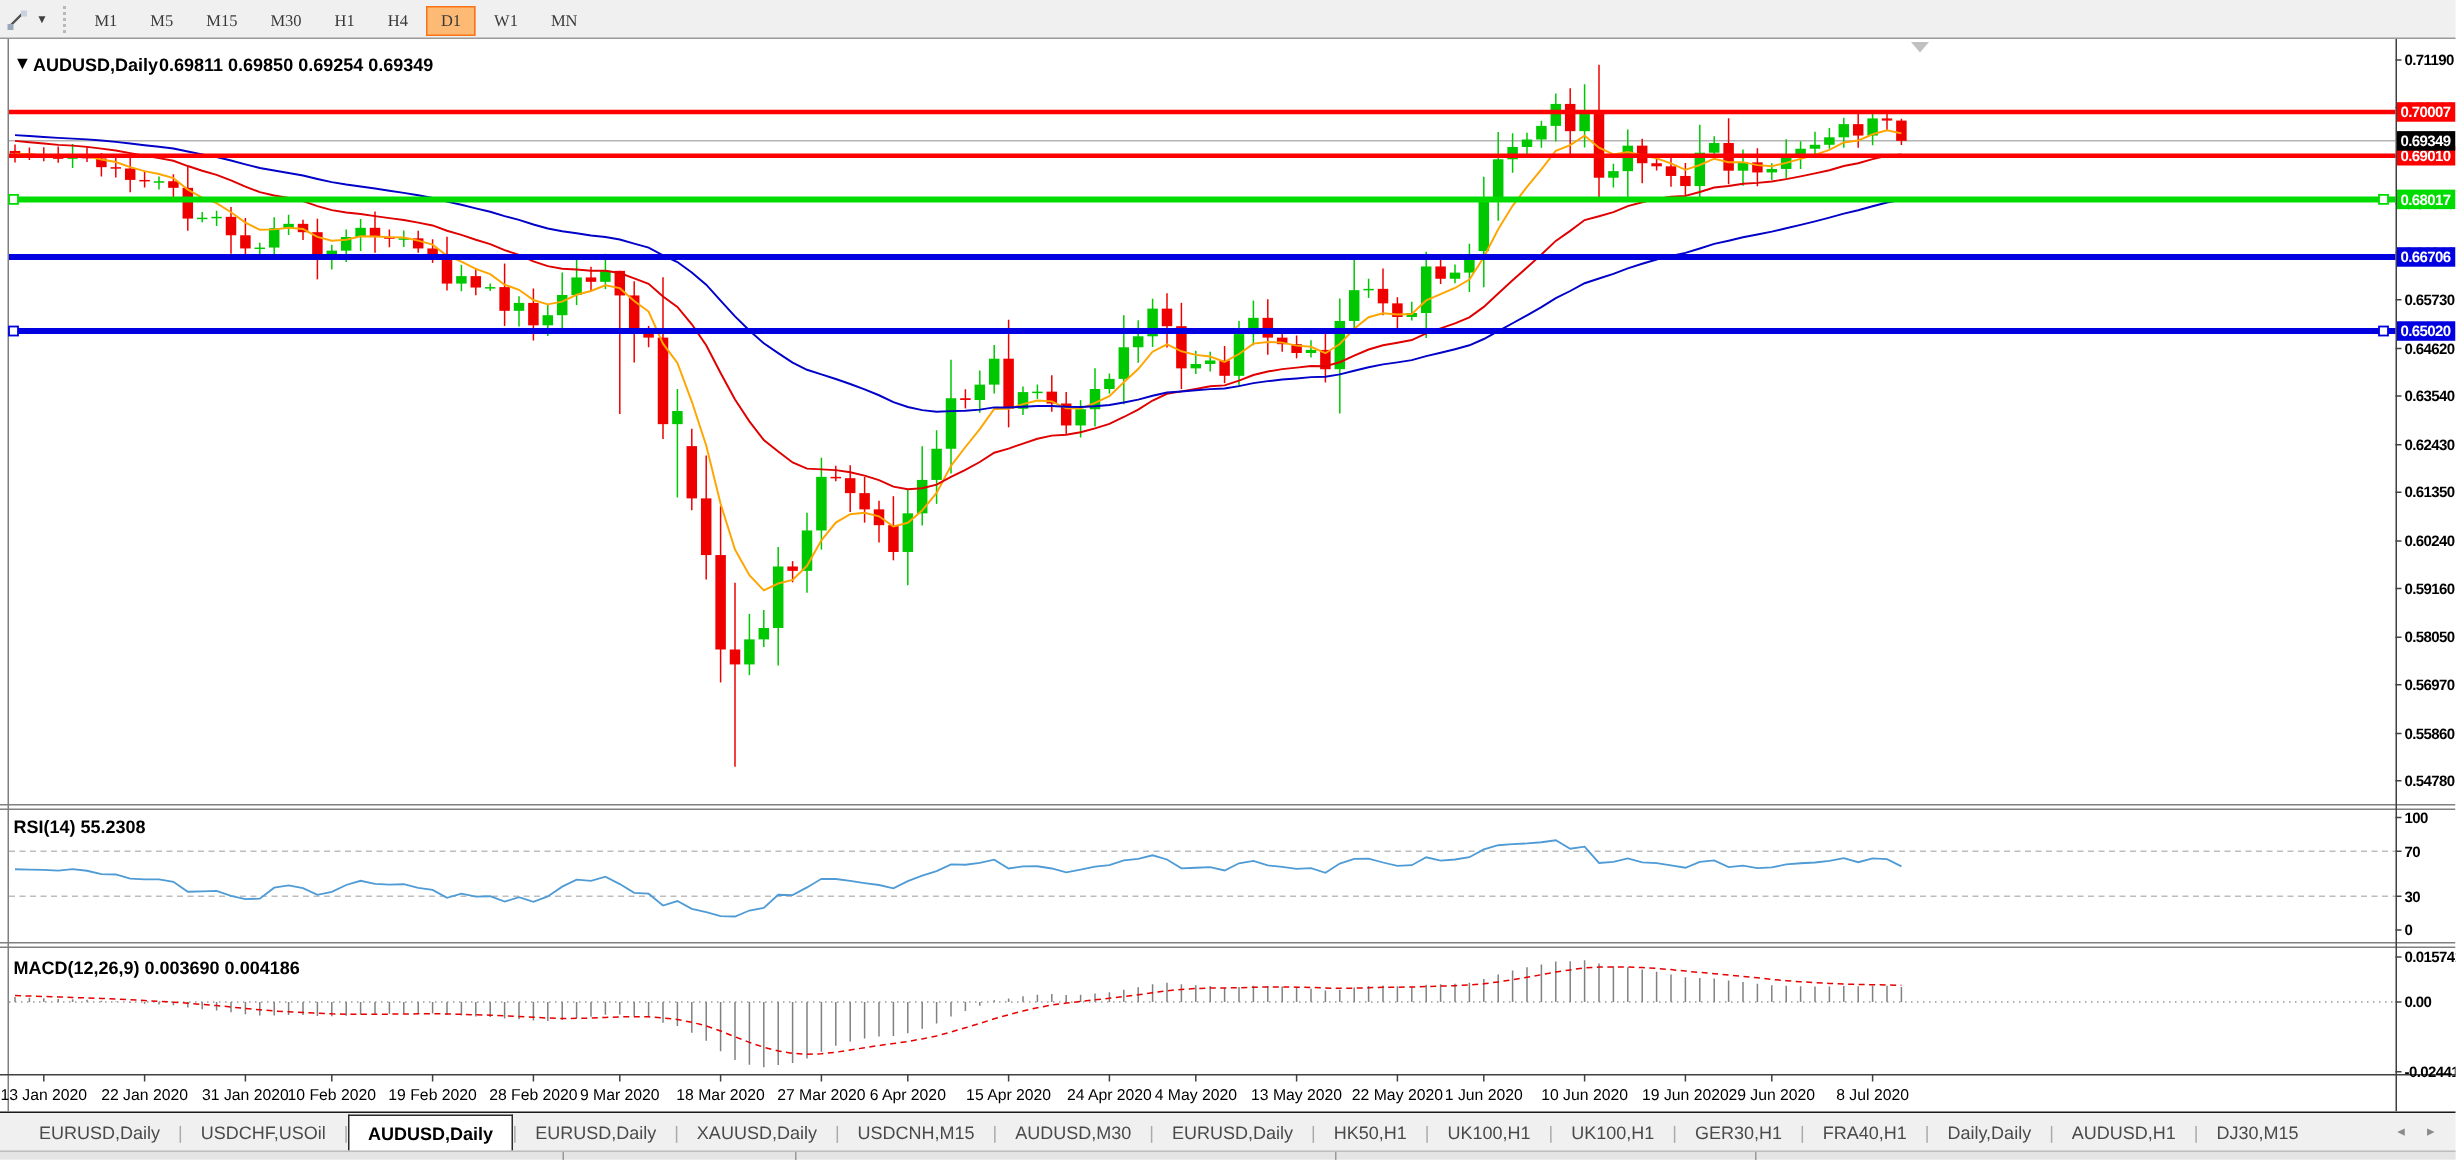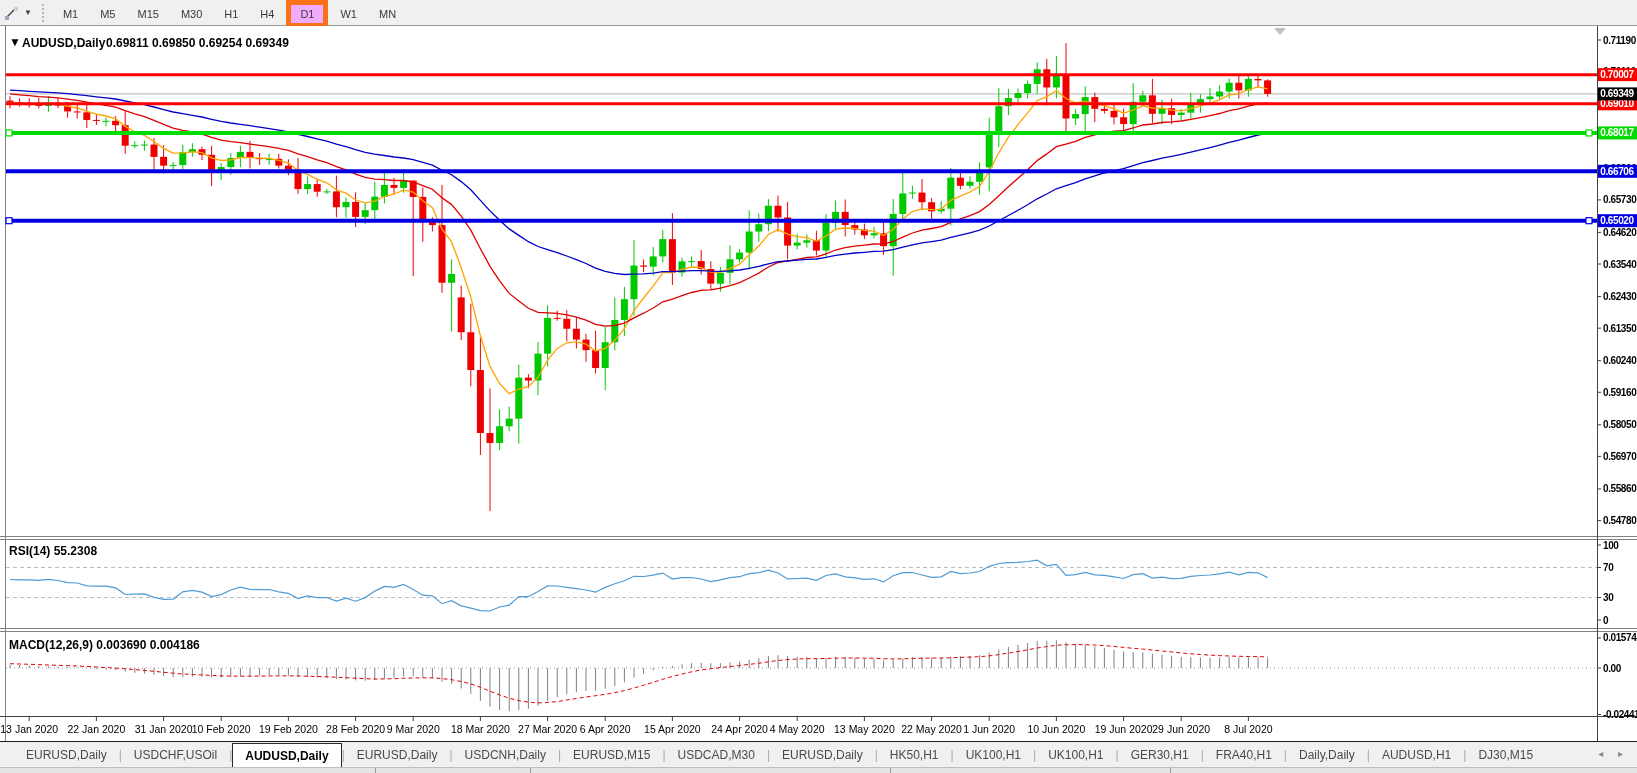--- a/index.html
+++ b/index.html
@@ -2,22 +2,22 @@
 <html><head>
 <meta charset="utf-8">
 <style>
   html,body{margin:0;padding:0;background:#fff;width:1637px;height:773px;overflow:hidden;
     font-family:"Liberation Sans",sans-serif;-webkit-font-smoothing:none;}
   #toolbar{position:absolute;left:0;top:0;width:1637px;height:26px;background:#f0f0f0;
     border-bottom:1px solid #9a9a9a;display:flex;align-items:center;box-sizing:border-box;}
   .tool-icon{width:20px;height:18px;margin-left:2px;display:flex;align-items:center;justify-content:center;}
   .caret{font-size:8px;color:#404040;margin:0 4px 0 2px;}
   .grip{height:18px;border-left:2px dotted #b8b8b8;margin:0 8px 0 6px;}
-  .tf-btn{font-size:11px;color:#3a3a3a;padding:3px 9px;margin:0 1px;border:1px solid transparent;cursor:default;}
-  .tf-btn.active{background:#f0abfc;border:5px solid #f97316;}
+  .tf-btn{font-size:11px;color:#3a3a3a;padding:3px 9px;margin:0 1px;border:1px solid transparent;cursor:default;font-family:Liberation Serif, serif;}
+  .tf-btn.active{background:#fdba74;border:1px solid #f97316;}
   #chart-svg{position:absolute;left:0;top:26px;}
   text{font-family:"Liberation Sans",sans-serif;fill:#000;}
   .hdr{font-size:12px;font-weight:bold;}
   .axis-tick{font-size:10px;font-weight:bold;letter-spacing:-0.4px;}
   .date-lbl{font-size:10.5px;}
   .badge-txt{font-size:10px;font-weight:bold;fill:#fff;letter-spacing:-0.4px;}
   #tabbar{position:absolute;left:0;top:741px;width:1637px;height:32px;background:#f0f0f0;
     border-top:1px solid #1a1a1a;box-sizing:border-box;}
   #tabrow{display:flex;align-items:flex-end;height:25px;padding-left:14px;}
   .tab{font-size:12px;color:#4a4a4a;padding:4px 12px 5px 12px;white-space:nowrap;cursor:default;}
@@ -598,25 +598,25 @@
 <div id="tabbar">
   <div id="tabrow">
       <span class="tab">EURUSD,Daily</span>
       <span class="tab-sep">|</span>
       <span class="tab">USDCHF,USOil</span>
       <span class="tab-sep">|</span>
       <span class="tab active">AUDUSD,Daily</span>
       <span class="tab-sep">|</span>
       <span class="tab">EURUSD,Daily</span>
       <span class="tab-sep">|</span>
-      <span class="tab">USDCNH,Daily</span>
-      <span class="tab-sep">|</span>
-      <span class="tab">EURUSD,M15</span>
-      <span class="tab-sep">|</span>
-      <span class="tab">USDCAD,M30</span>
+      <span class="tab">XAUUSD,Daily</span>
+      <span class="tab-sep">|</span>
+      <span class="tab">USDCNH,M15</span>
+      <span class="tab-sep">|</span>
+      <span class="tab">AUDUSD,M30</span>
       <span class="tab-sep">|</span>
       <span class="tab">EURUSD,Daily</span>
       <span class="tab-sep">|</span>
       <span class="tab">HK50,H1</span>
       <span class="tab-sep">|</span>
       <span class="tab">UK100,H1</span>
       <span class="tab-sep">|</span>
       <span class="tab">UK100,H1</span>
       <span class="tab-sep">|</span>
       <span class="tab">GER30,H1</span>

